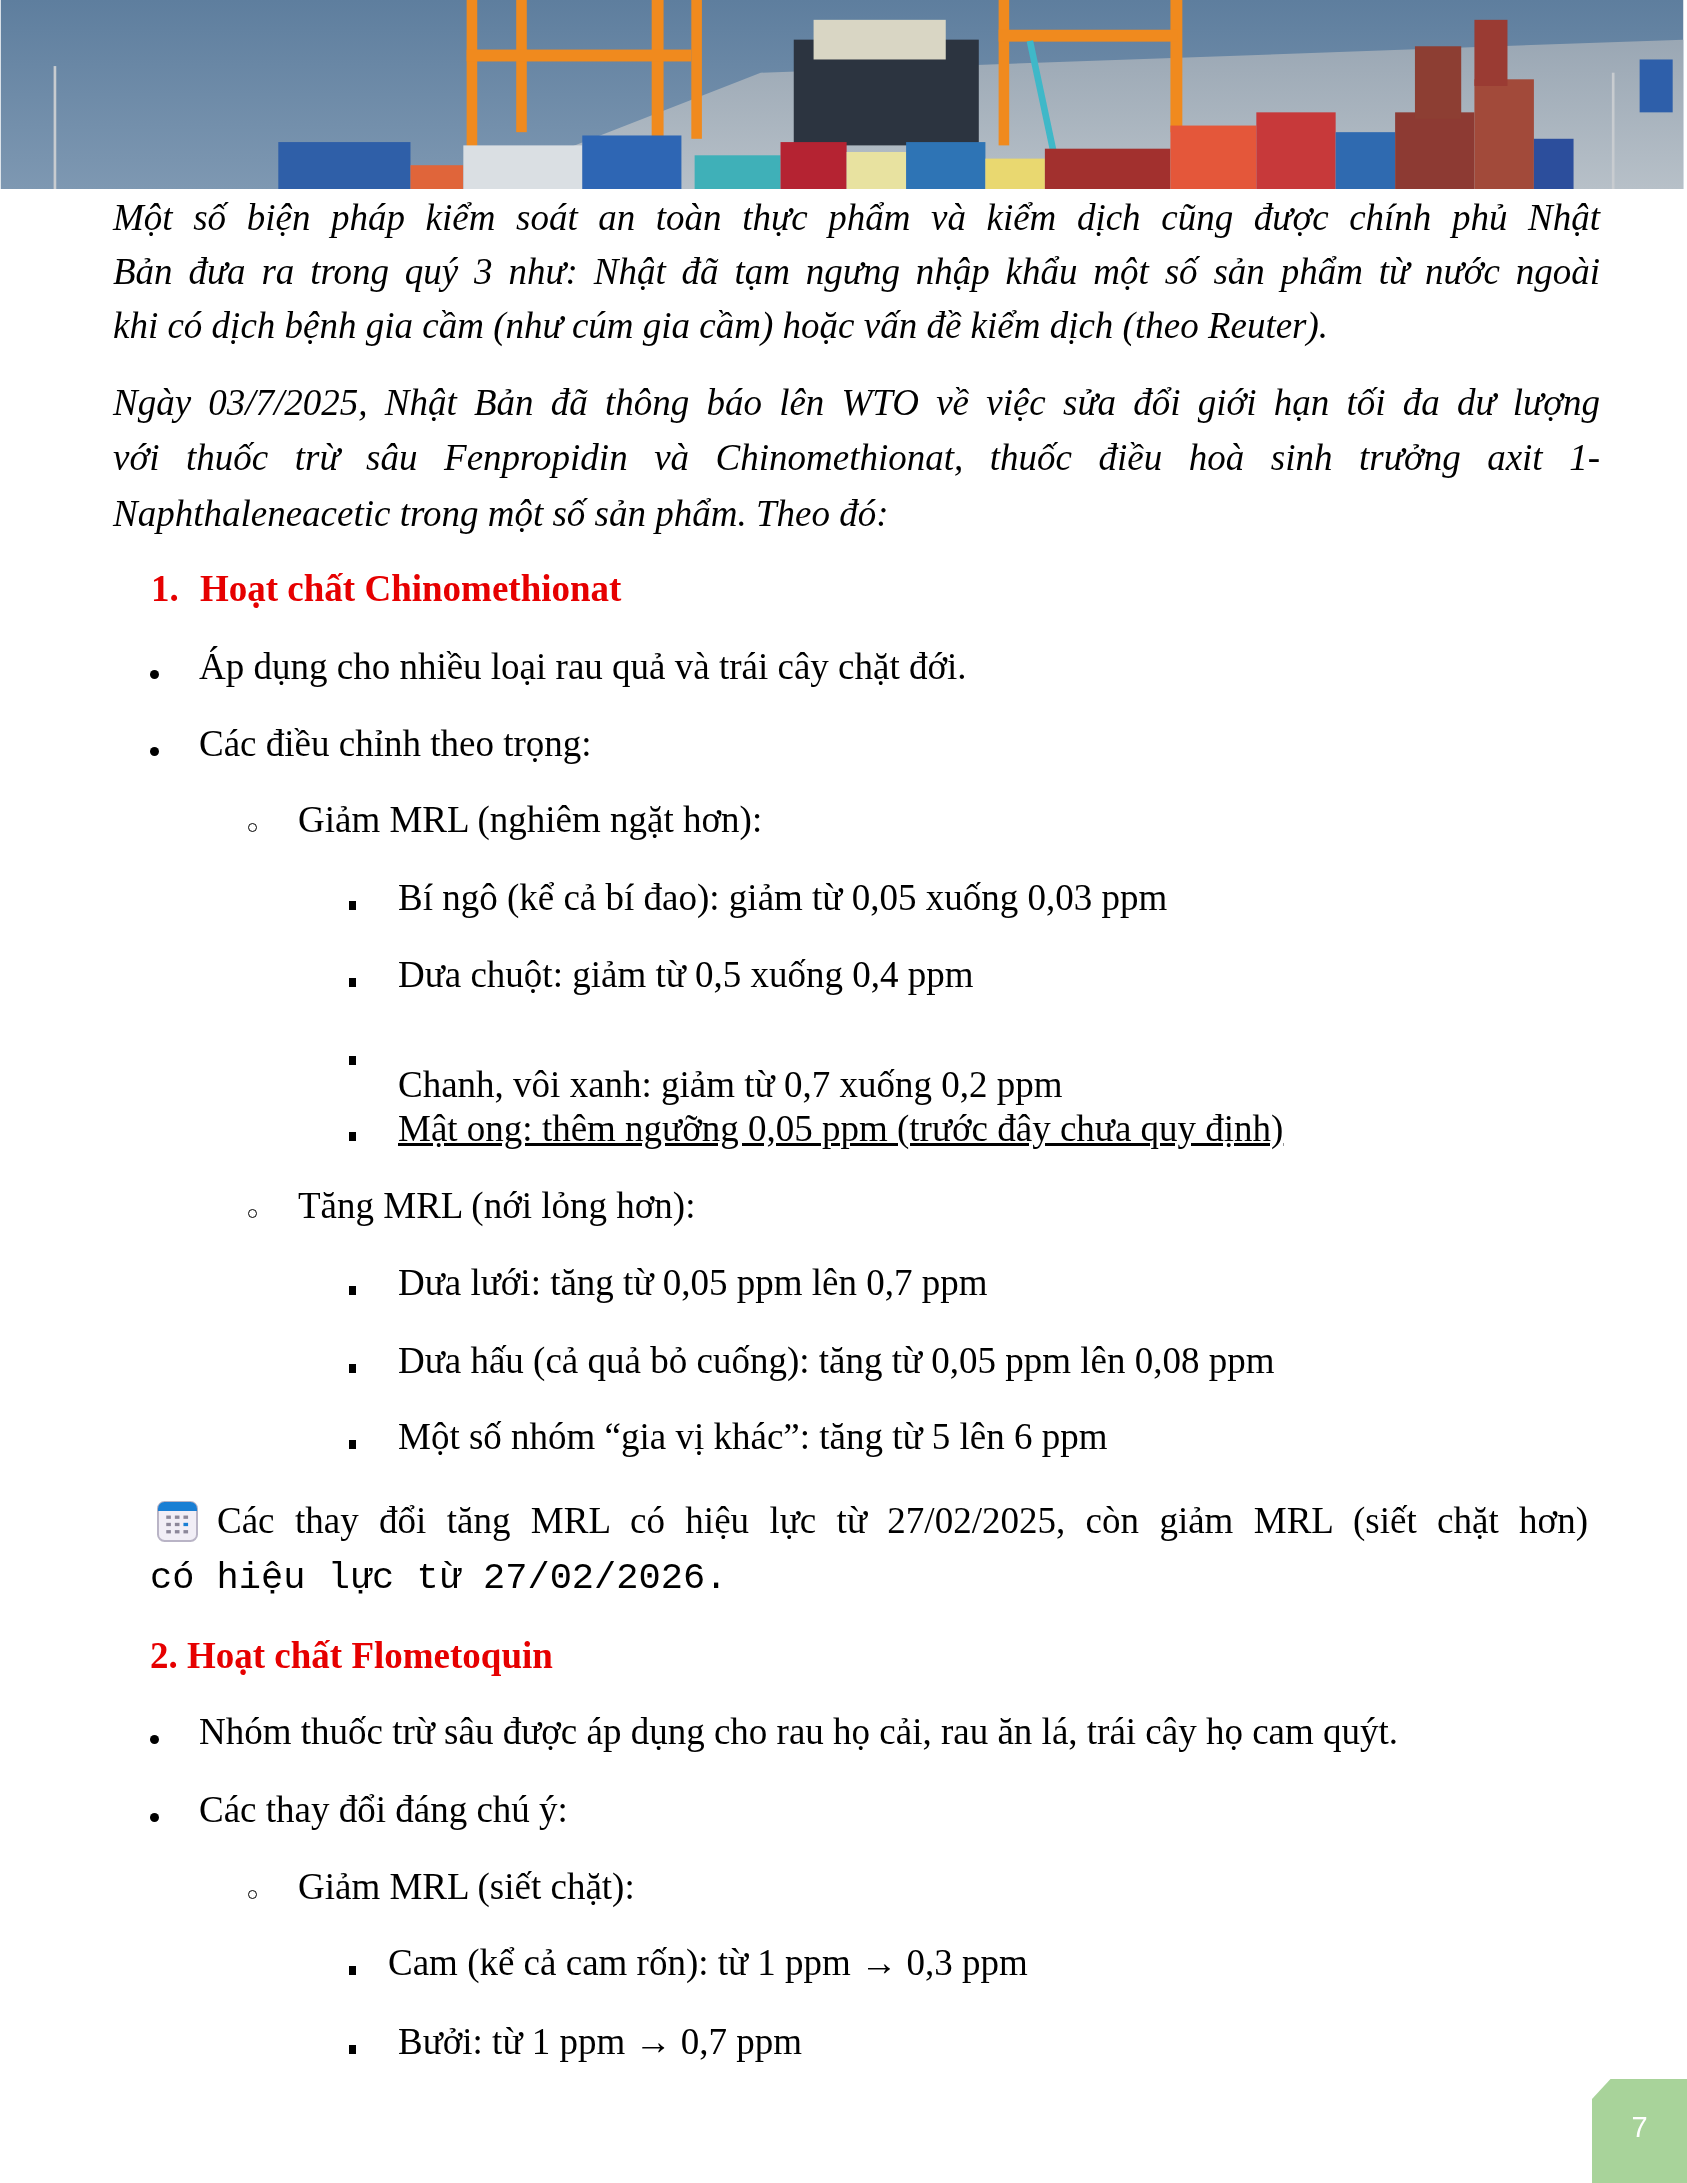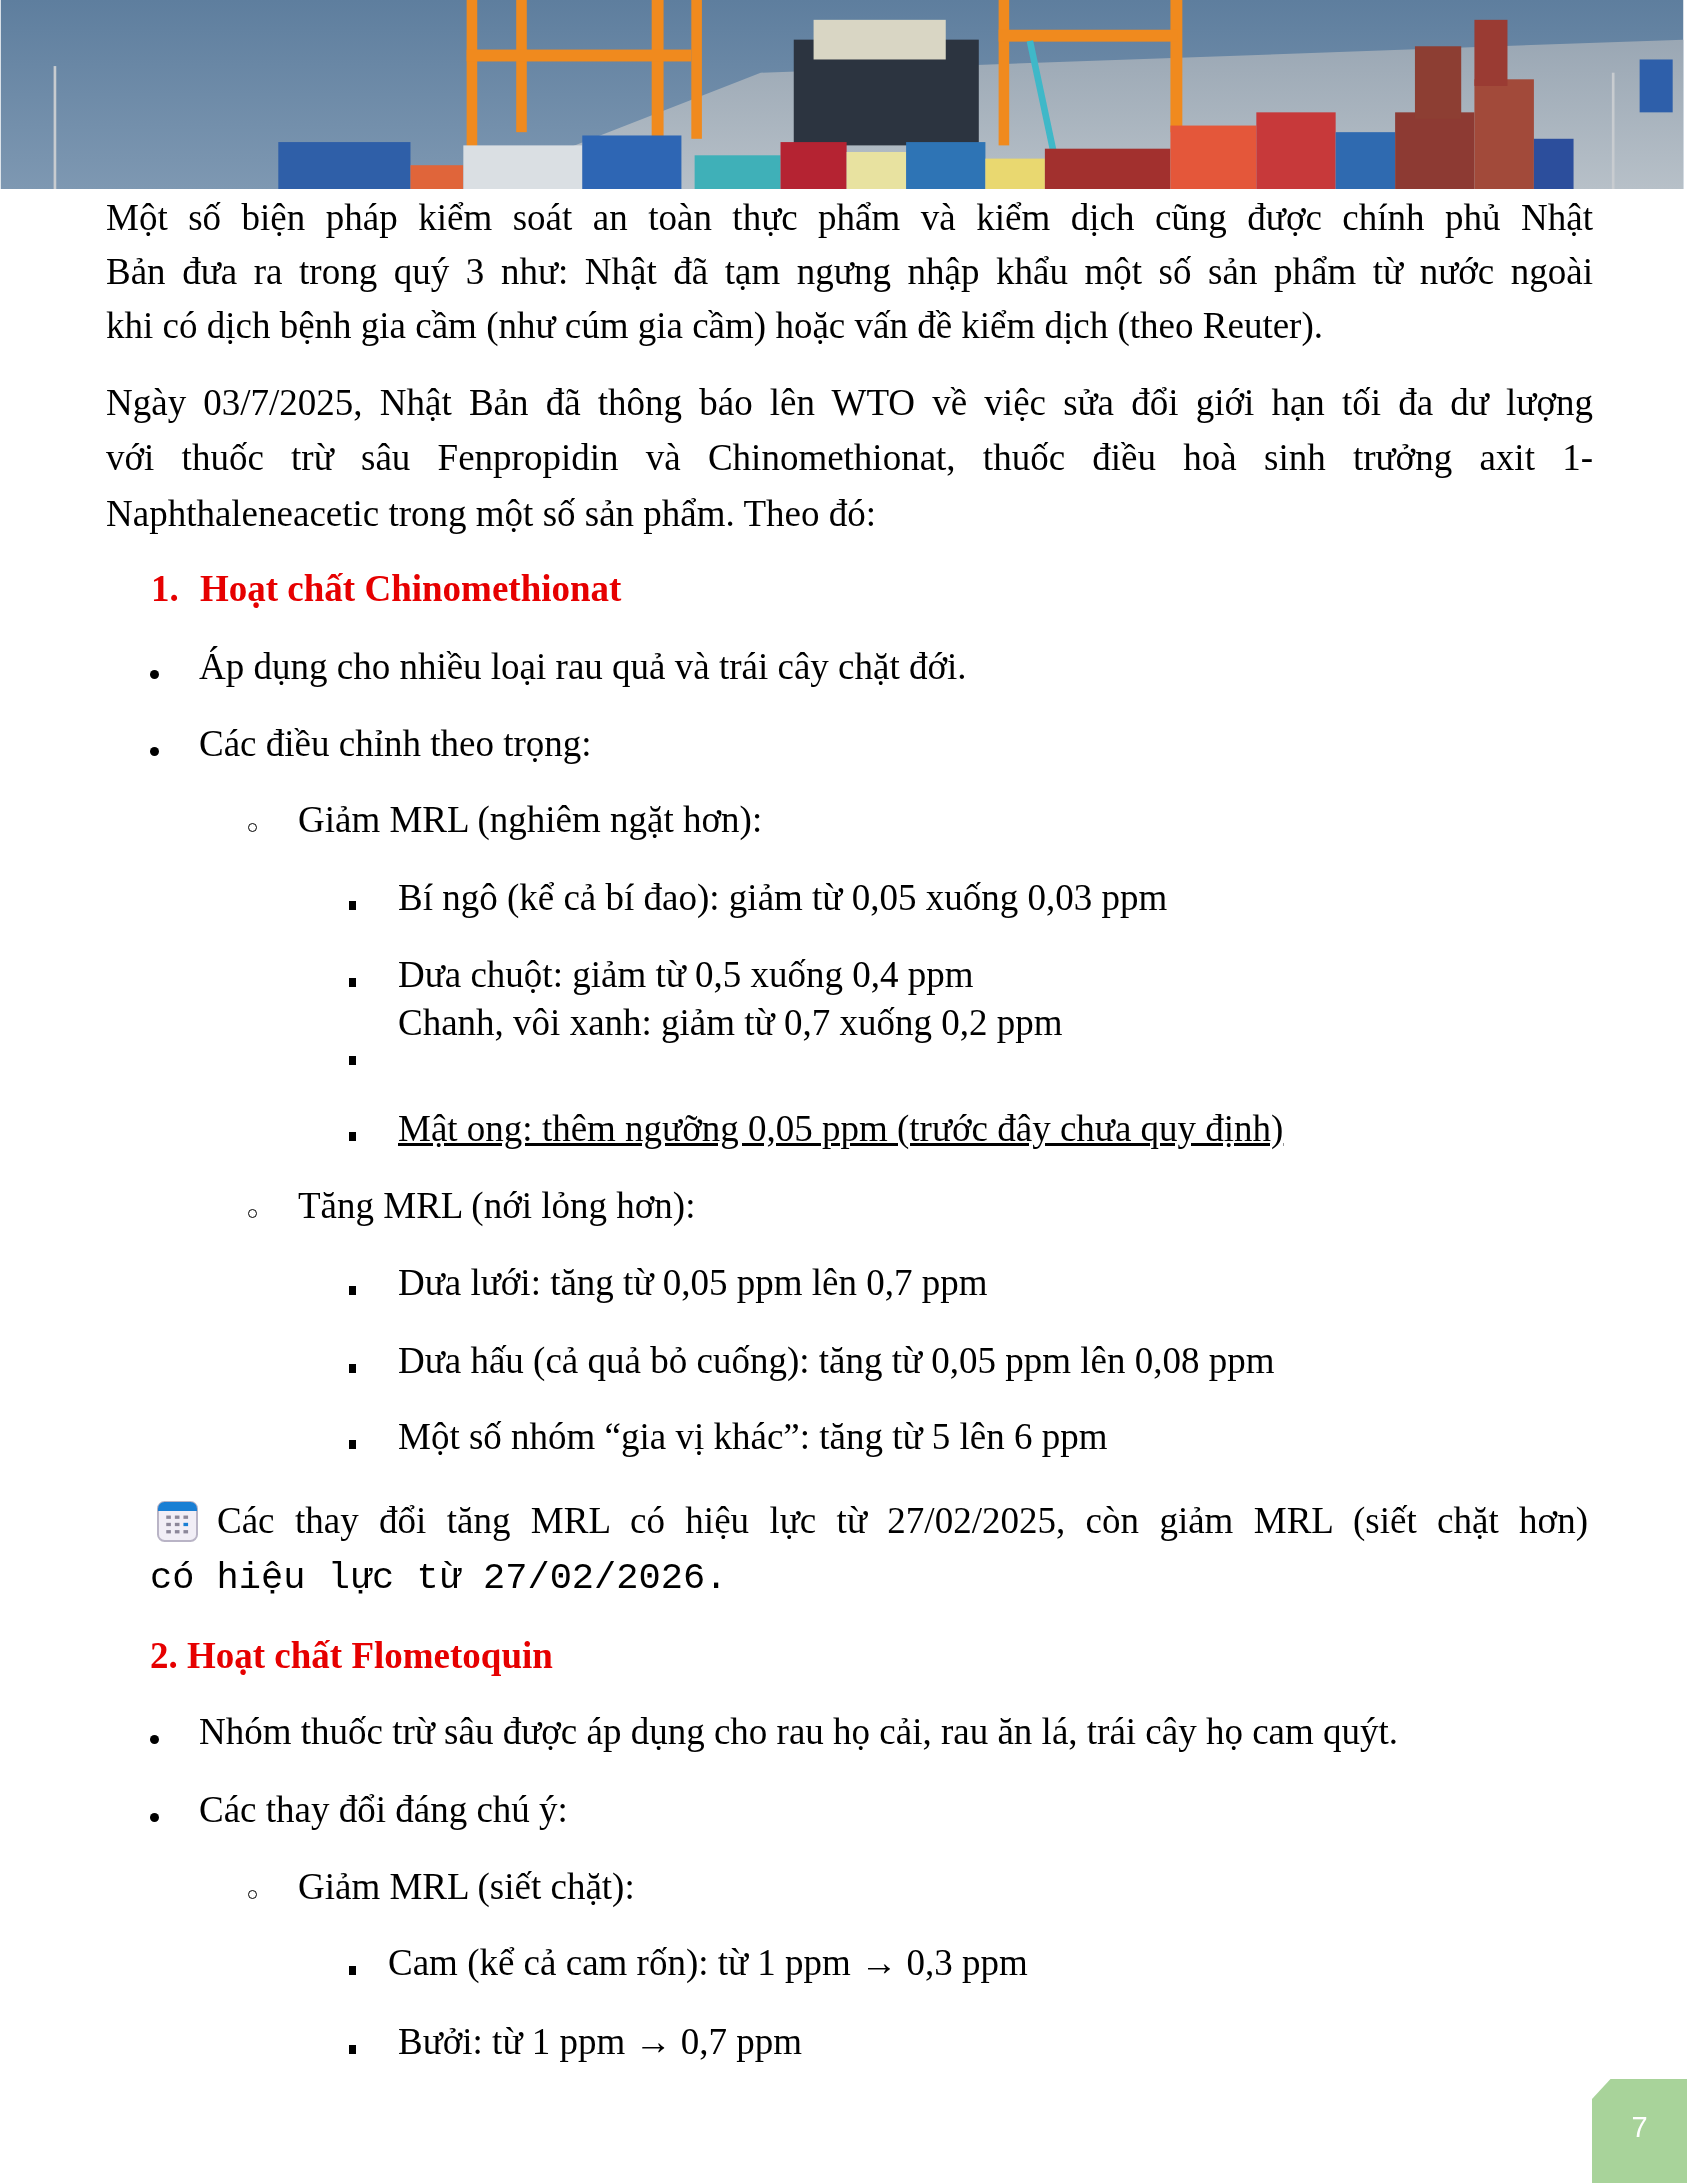--- a/index.html
+++ b/index.html
@@ -2,21 +2,21 @@
 <html style="font-size:10.6px"><head>
 <meta charset="utf-8">
 <style>
   html, body { margin: 0; padding: 0; background: #ffffff; }
   body { width: 1687px; height: 2183px; position: relative; overflow: hidden;
          font-family: "Liberation Serif", "DejaVu Serif", serif; color: #000; }
   #banner { position: absolute; left: 0; top: 0; width: 1684px; height: 189px; overflow: hidden; }
   #banner svg { display: block; }
   .line { position: absolute; font-size: 37px; line-height: 54px; white-space: nowrap; }
   .just { text-align: justify; text-align-last: justify; white-space: normal; }
-  .para { left: 106px; width: 1487px; }
+  .para { left: 113px; width: 1487px; font-style: italic; }
   .h { font-weight: bold; color: #E60000; }
   .bul { position: absolute; font-size: 37px; line-height: 54px; }
   .dot { display: inline-block; width: 9.3px; height: 9.3px; border-radius: 50%; background: #000; }
   .circ { display: inline-block; width: 9.3px; height: 9.3px; border-radius: 50%; border: 1.3px solid #000; box-sizing: border-box; }
   .sq { display: inline-block; width: 6.6px; height: 9.3px; background: #000; }
   #page-tab { position: absolute; left: 1592px; top: 2079px; width: 95px; height: 104px; background: #A8D39A;
               clip-path: polygon(18.5px 0, 100% 0, 100% 100%, 0 100%, 0 20px); }
   #page-num { position: absolute; left: 0; right: 0; top: 32px; text-align: center; color: #ffffff;
               font-family: "Liberation Sans", "DejaVu Sans", sans-serif; font-size: 29px; }
   #cal-icon { position: absolute; left: 157px; top: 1501px; width: 41px; height: 41px; }
@@ -98,21 +98,21 @@
 <div class="line" style="top:717px; left:199px;">Các điều chỉnh theo trọng:</div>
 
 <div class="bul" style="top:793px; left:248px;"><span class="circ"></span></div>
 <div class="line" style="top:793px; left:298px;">Giảm MRL (nghiêm ngặt hơn):</div>
 
 <div class="bul" style="top:871px; left:349px;"><span class="sq"></span></div>
 <div class="line" style="top:871px; left:398px;">Bí ngô (kể cả bí đao): giảm từ 0,05 xuống 0,03 ppm</div>
 <div class="bul" style="top:948px; left:349px;"><span class="sq"></span></div>
 <div class="line" style="top:948px; left:398px;">Dưa chuột: giảm từ 0,5 xuống 0,4 ppm</div>
 <div class="bul" style="top:1026px; left:349px;"><span class="sq"></span></div>
-<div class="line" style="top:996px; left:398px;">Chanh, vôi xanh: giảm từ 0,7 xuống 0,2 ppm</div>
+<div class="line" style="top:1058px; left:398px;">Chanh, vôi xanh: giảm từ 0,7 xuống 0,2 ppm</div>
 <div class="bul" style="top:1102px; left:349px;"><span class="sq"></span></div>
 <div class="line" style="top:1102px; left:398px;text-decoration:underline;">Mật ong: thêm ngưỡng 0,05 ppm (trước đây chưa quy định)</div>
 
 <div class="bul" style="top:1179px; left:248px;"><span class="circ"></span></div>
 <div class="line" style="top:1179px; left:298px;">Tăng MRL (nới lỏng hơn):</div>
 
 <div class="bul" style="top:1256px; left:349px;"><span class="sq"></span></div>
 <div class="line" style="top:1256px; left:398px;">Dưa lưới: tăng từ 0,05 ppm lên 0,7 ppm</div>
 <div class="bul" style="top:1334px; left:349px;"><span class="sq"></span></div>
 <div class="line" style="top:1334px; left:398px;">Dưa hấu (cả quả bỏ cuống): tăng từ 0,05 ppm lên 0,08 ppm</div>

